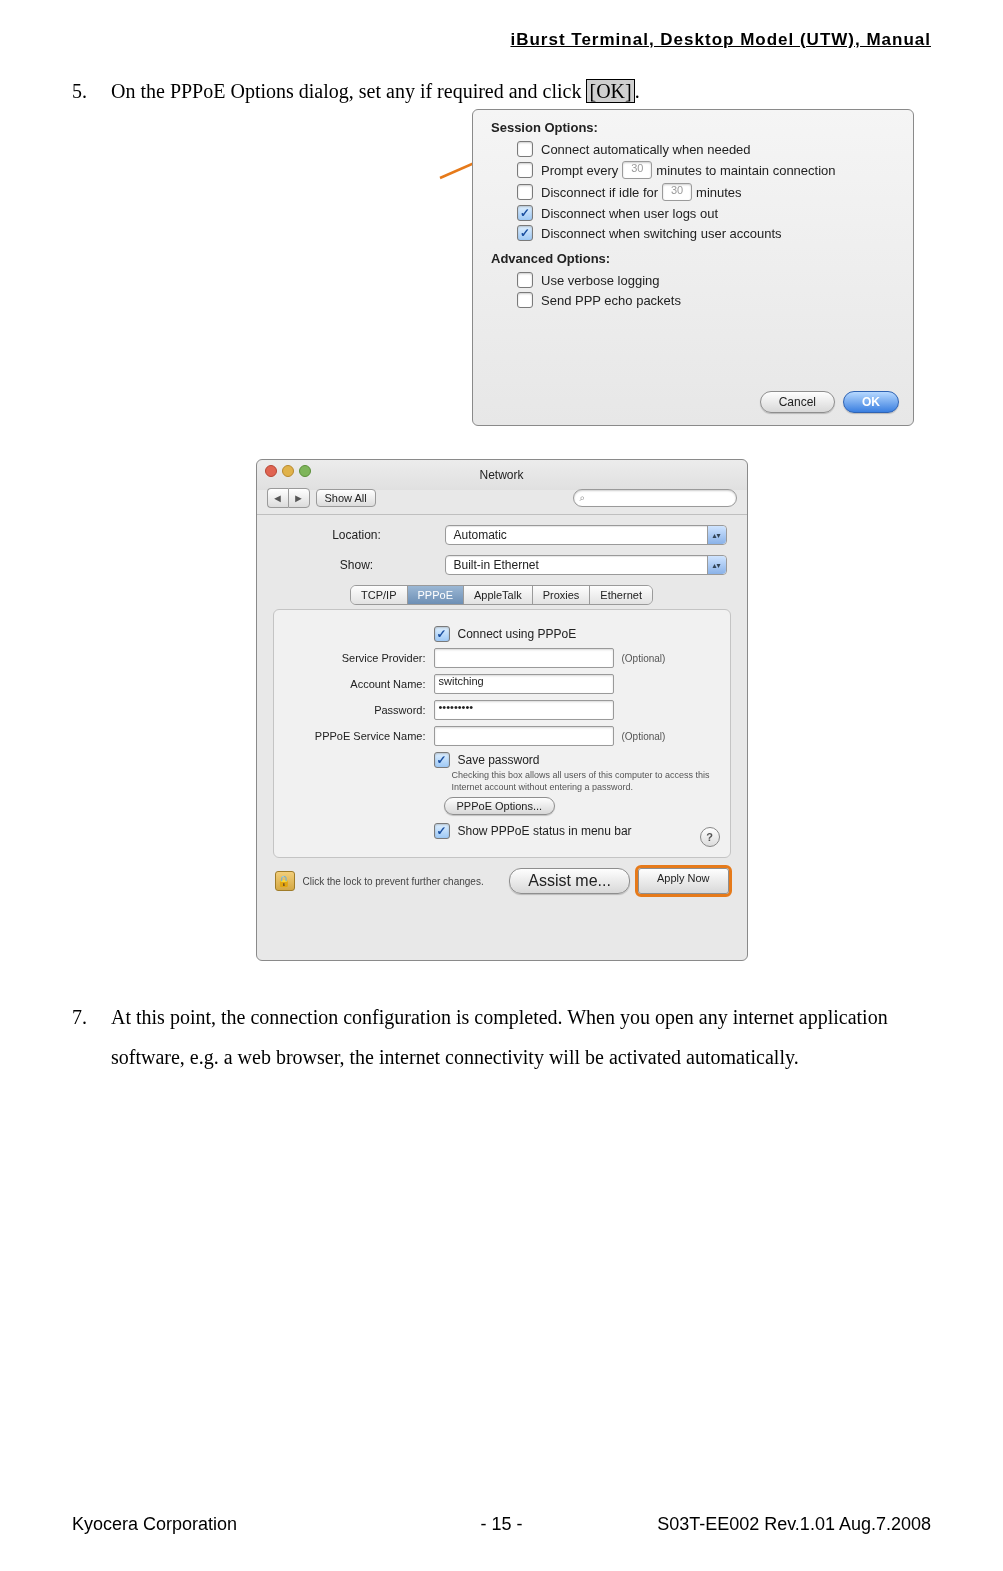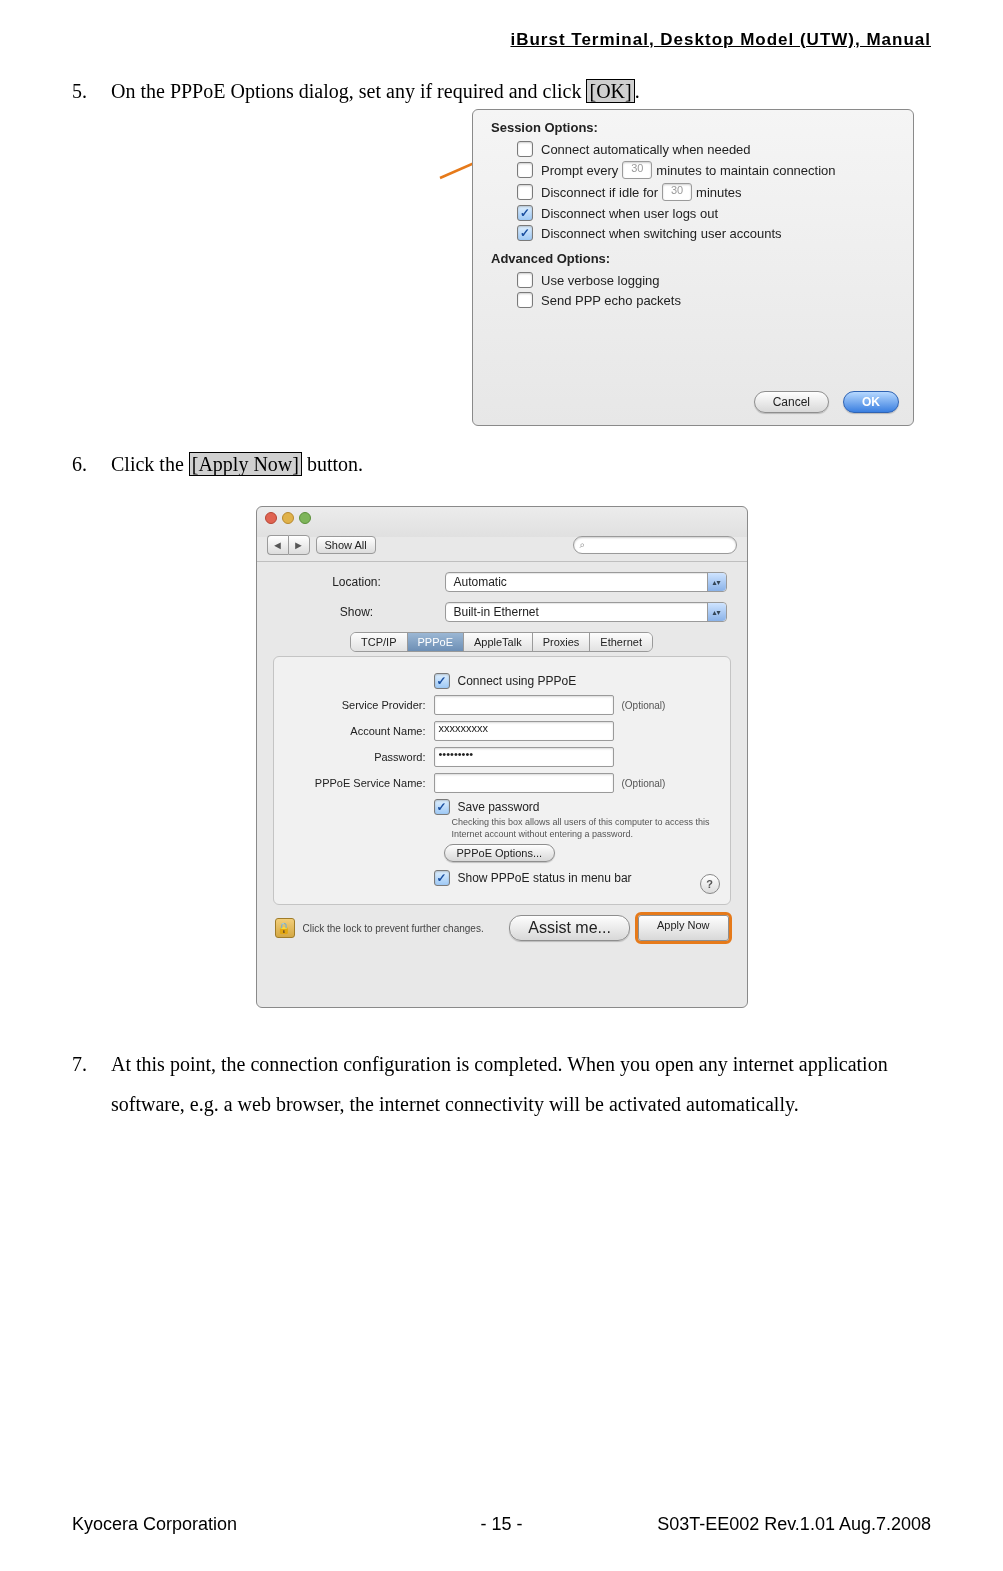--- a/index.html
+++ b/index.html
@@ -14,21 +14,21 @@
   .note-box .ttl{font-family:Arial,Helvetica,sans-serif;font-weight:bold}
   .note-box .txt{text-align:justify}
   .leader-svg{position:absolute;left:358px;top:-6px;pointer-events:none}
   .dialog1{position:absolute;left:400px;top:0;width:440px;height:315px;border:1px solid #8a8a8a;border-radius:6px;background:linear-gradient(#f5f5f5,#e7e7e7);font-family:"Lucida Grande",Arial,sans-serif;font-size:13px;color:#222}
   .sect-hdr{font-weight:bold;margin:10px 18px 6px}
   .opt-row{display:flex;align-items:center;margin:4px 0 4px 44px}
   .chk{width:14px;height:14px;border:1px solid #7a7a7a;border-radius:3px;background:#fff;display:inline-flex;align-items:center;justify-content:center;margin-right:8px;box-shadow:inset 0 1px 2px rgba(0,0,0,.2)}
   .chk.on{background:linear-gradient(#dff0ff,#9fc9f5)}
   .chk.on::after{content:"✓";color:#1a4fa0;font-weight:bold;font-size:12px;line-height:1}
   .mini-in{width:24px;height:16px;border:1px solid #9a9a9a;border-radius:3px;background:#fff;text-align:center;font-size:11px;color:#9a9a9a;padding:0 2px;margin:0 4px;box-shadow:inset 0 1px 2px rgba(0,0,0,.2)}
-  .dlg-btns{position:absolute;right:14px;bottom:12px;display:flex;gap:14px}
+  .dlg-btns{position:absolute;right:14px;bottom:12px;display:flex;gap:8px}
   .mac-btn{border:1px solid #8e8e8e;border-radius:12px;padding:3px 18px;background:linear-gradient(#fefefe,#d8d8d8);font-size:12px;color:#222;box-shadow:0 1px 1px rgba(0,0,0,.2)}
   .mac-btn.primary{background:linear-gradient(#b7d9ff,#3a7fe0);border-color:#2f63b3;color:#fff;font-weight:bold}
   .fig2-wrap{margin-top:30px;display:flex;justify-content:center}
   .dialog2{width:490px;height:500px;border:1px solid #8a8a8a;border-radius:6px;background:linear-gradient(#ececec,#e0e0e0 30px,#e8e8e8 30px);font-family:"Lucida Grande",Arial,sans-serif;font-size:12px;color:#222;position:relative}
   .tb{height:14px;display:flex;align-items:center;gap:5px;padding:4px 8px}
   .tl{width:10px;height:10px;border-radius:50%}
   .tl.r{background:#e06452;border:1px solid #b64634}.tl.y{background:#e0b24a;border:1px solid #b8892e}.tl.g{background:#7eb55a;border:1px solid #5c8f3a}
   .win-title{text-align:center;font-size:12px;margin-top:-14px}
   .nav-row{display:flex;align-items:center;gap:6px;padding:6px 10px;border-bottom:1px solid #bfbfbf}
   .nav-pill{border:1px solid #9a9a9a;border-radius:4px;background:linear-gradient(#fff,#dcdcdc);padding:2px 8px;font-size:11px}
@@ -118,34 +118,29 @@
           <span class="chk"></span>
           <span>Send PPP echo packets</span>
         </div>
       <div class="dlg-btns">
         <div class="mac-btn">Cancel</div>
         <div class="mac-btn primary">OK</div>
       </div>
     </div>
   </div>
 
-  <div class="step" style="margin-top:24px">
-    <span class="step-num">6.</span>
-    <span class="step-body">
-      <span>Click the </span><span class="ui-btn">[Apply Now]</span><span> button.</span>
-    </span>
-  </div>
 
   <div class="fig2-wrap">
     <div class="dialog2">
       <div class="tb">
         <span class="tl r"></span>
         <span class="tl y"></span>
         <span class="tl g"></span>
       </div>
+      <div class="win-title">Network</div>
       <div class="nav-row">
         <div style="display:flex">
           <div class="nav-sq" style="border-radius:4px 0 0 4px;border-right:none">◄</div>
           <div class="nav-sq" style="border-radius:0 4px 4px 0">►</div>
         </div>
         <div class="nav-pill">Show All</div>
         <div class="search-box">
             <span>⌕</span>
           </div>
       </div>
@@ -172,21 +167,21 @@
             <span class="chk on"></span>
             <span>Connect using PPPoE</span>
           </div>
         <div class="row2">
             <span class="lbl2">Service Provider:</span>
             <span class="in2"></span>
             <span class="opt-note">(Optional)</span>
           </div>
         <div class="row2">
             <span class="lbl2">Account Name:</span>
-            <span class="in2">xxxxxxxxx</span>
+            <span class="in2">switching</span>
           </div>
         <div class="row2">
             <span class="lbl2">Password:</span>
             <span class="in2">•••••••••</span>
           </div>
         <div class="row2">
             <span class="lbl2">PPPoE Service Name:</span>
             <span class="in2"></span>
             <span class="opt-note">(Optional)</span>
           </div>

